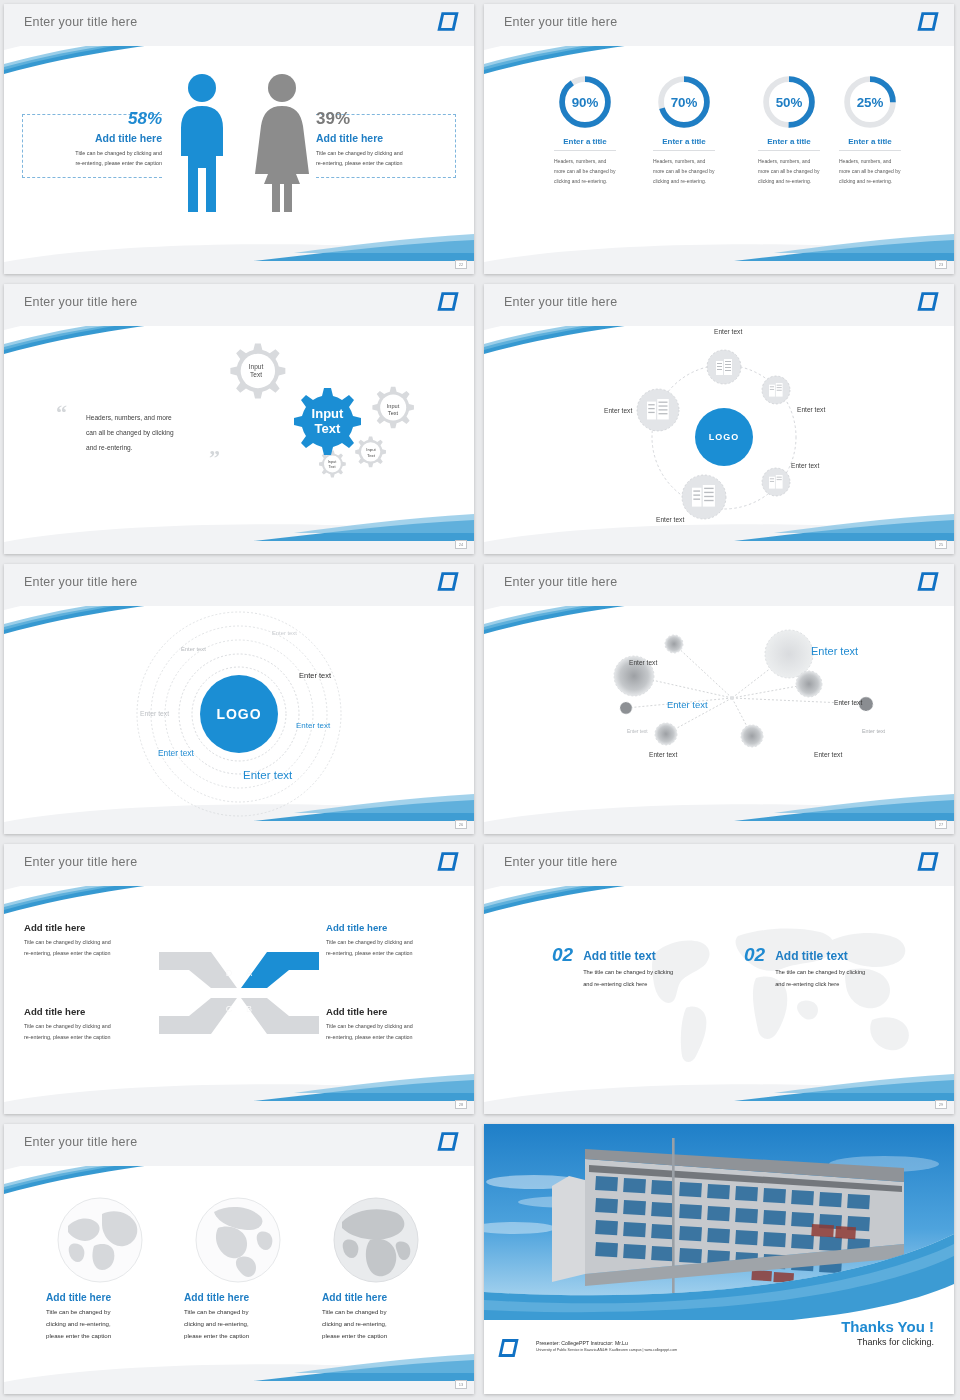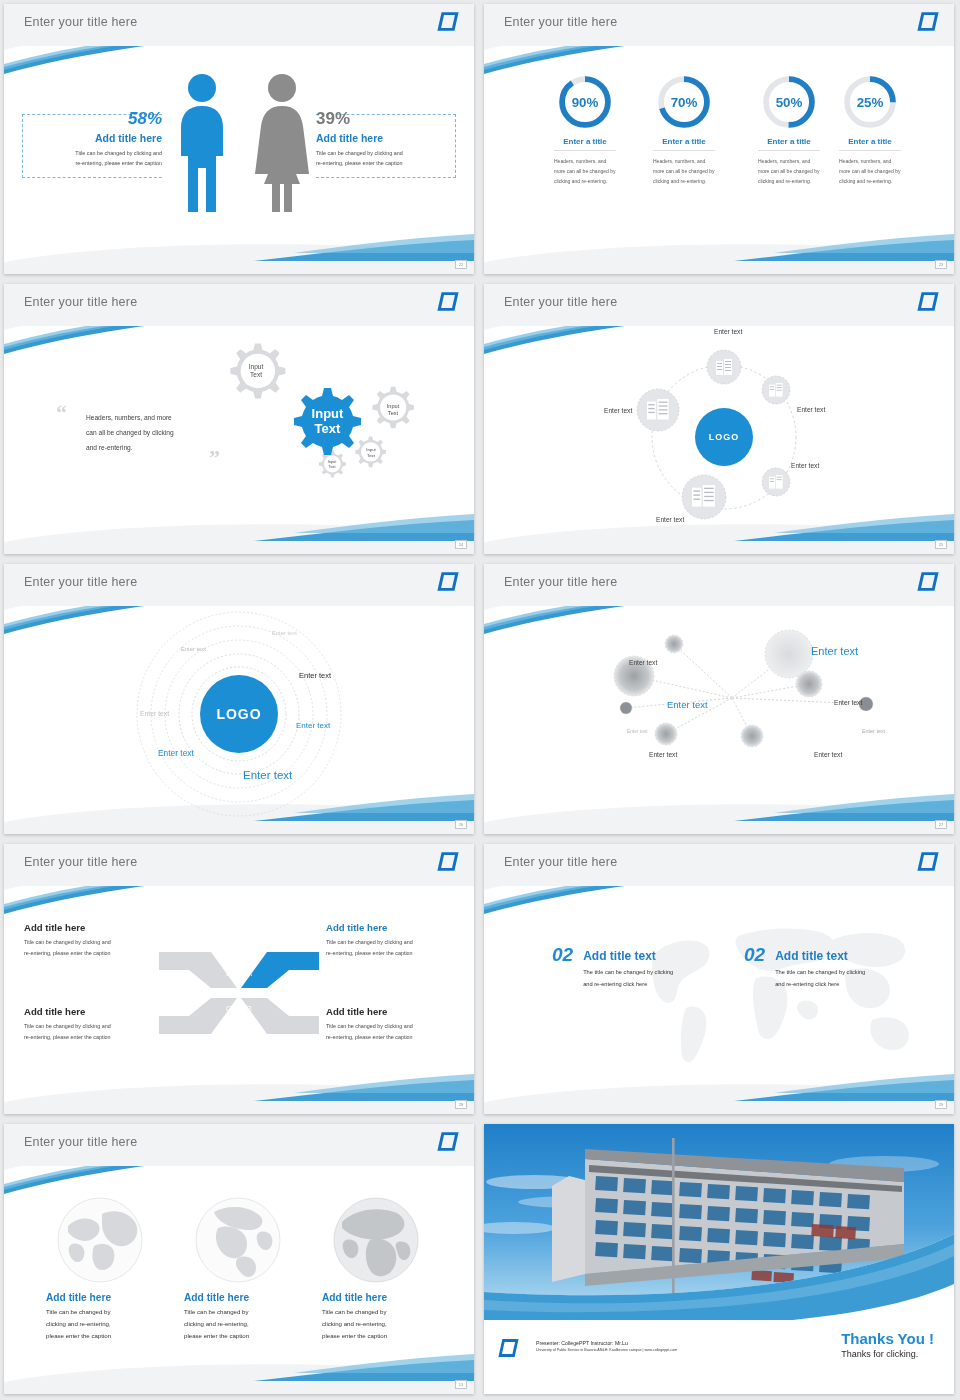--- a/index.html
+++ b/index.html
@@ -725,21 +725,21 @@
     <rect x="0" y="196" width="470" height="74" fill="#ffffff"></rect>
   </svg>
   <div class="content">
     <svg style="position:absolute;left:14px;top:214px;" width="21" height="20" viewBox="0 0 24 24">
       <path d="M6,3 L22,3 L18,21 L2,21 Z" fill="none" stroke="#1172c4" stroke-width="3.4"></path>
     </svg>
     <div style="position:absolute;left:52px;top:216px;">
       <div class="pres-1">Presenter: CollegePPT   Instructor: Mr.Lu</div>
       <div class="pres-2">University of Public Service in Bavaria AN&amp;H: Kaufbeuren campus  |  www.collegeppt.com</div>
     </div>
-    <div style="position:absolute;right:20px;top:206px;text-align:left;">
+    <div style="position:absolute;right:20px;top:194px;text-align:right;">
       <div class="thanks-big">Thanks You !</div>
       <div class="thanks-sub">Thanks for clicking.</div>
     </div>
   </div>
 </div>
     </div>
 
 </div>
 
 </body></html>

